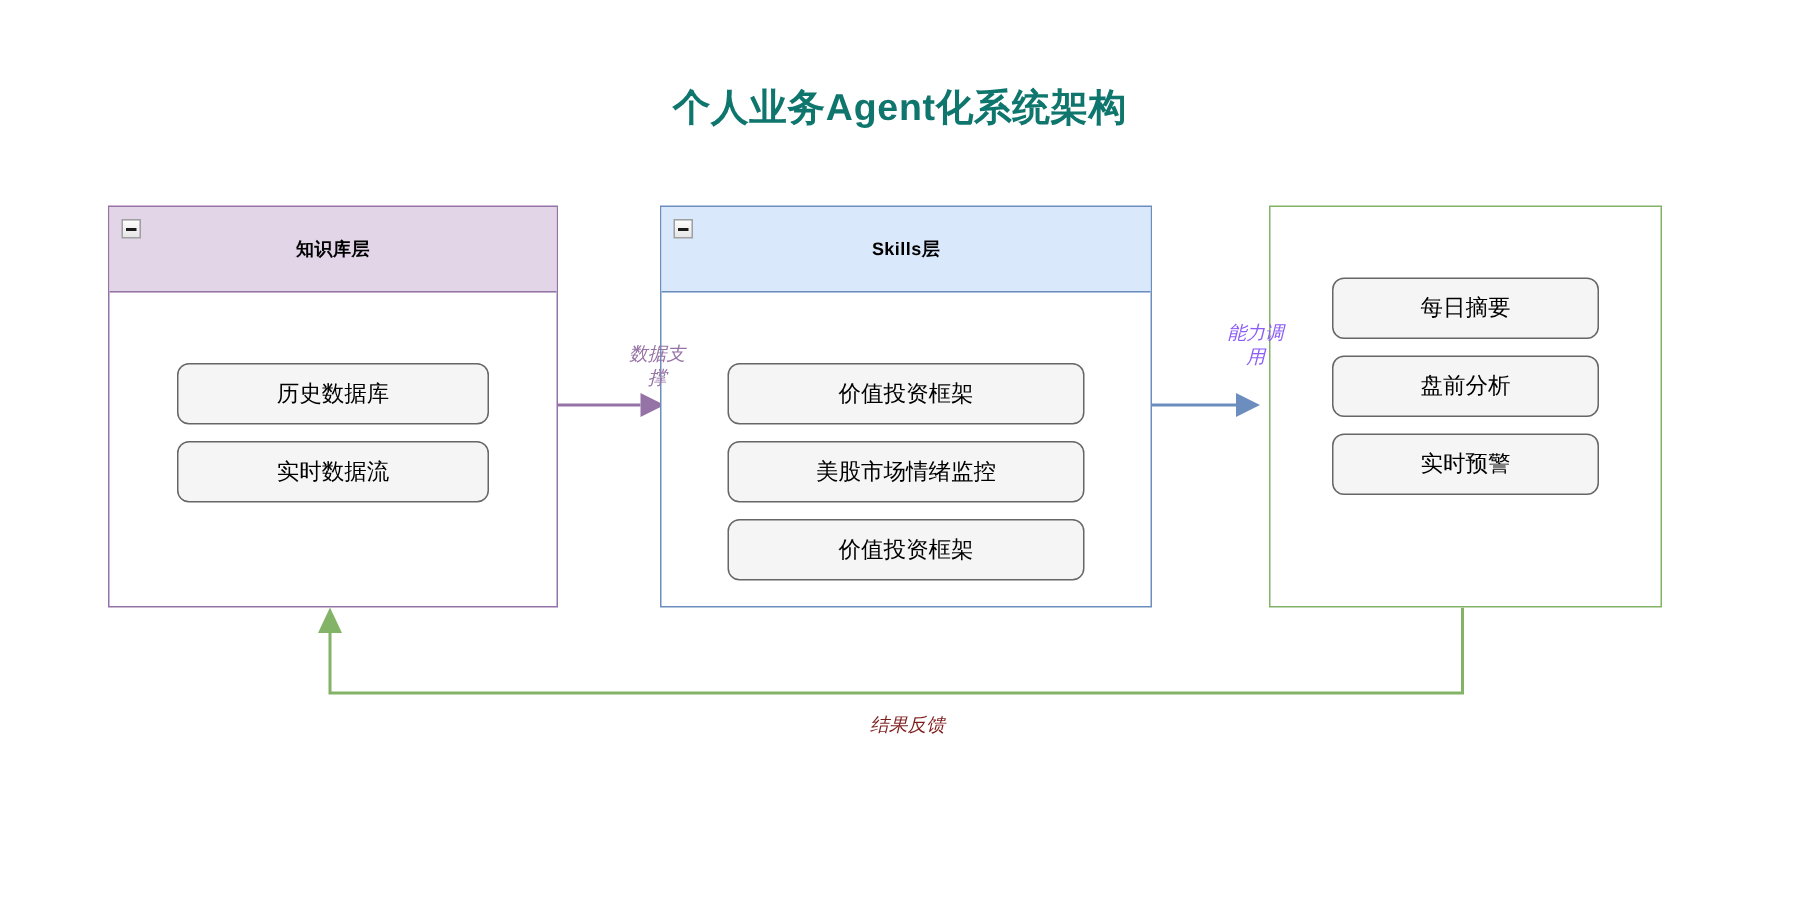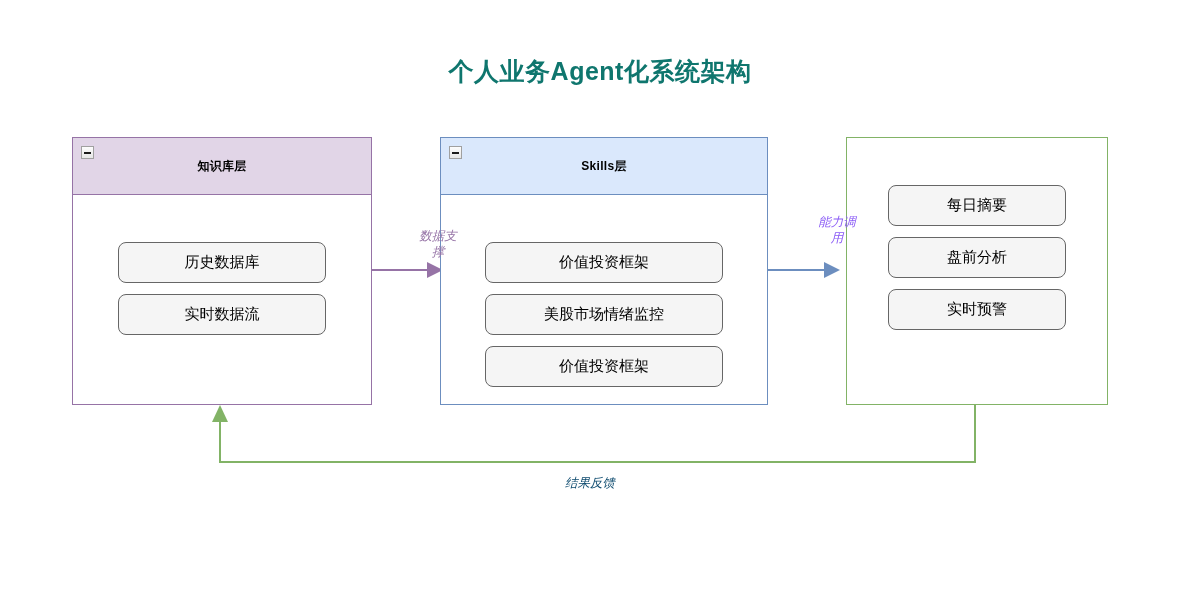--- a/index.html
+++ b/index.html
@@ -123,21 +123,21 @@
     position: absolute;
     font-size: 12.5px;
     font-style: italic;
     text-align: center;
     line-height: 1.25;
     white-space: pre-line;
     margin-left: 34px;
   }
   #label-data-support { left: 373px; top: 229px; width: 62px; color: #9673a6; }
   #label-capability-call { left: 772px; top: 215px; width: 62px; color: #8b5cf6; }
-  #label-result-feedback { left: 493px; top: 476px; width: 126px; color: #0c4a6e; }
+  #label-result-feedback { left: 508px; top: 476px; width: 126px; color: #7f1d1d; }
 </style>
 </head>
 <body>
 
 <svg id="canvas" viewBox="0 0 1200 604" xmlns="http://www.w3.org/2000/svg">
 
   <g>
     <line x1="372" y1="270" x2="427" y2="270" stroke="#9673a6" stroke-width="2"></line>
     <polygon points="427,262 443,270 427,278" fill="#9673a6"></polygon>
   </g>

